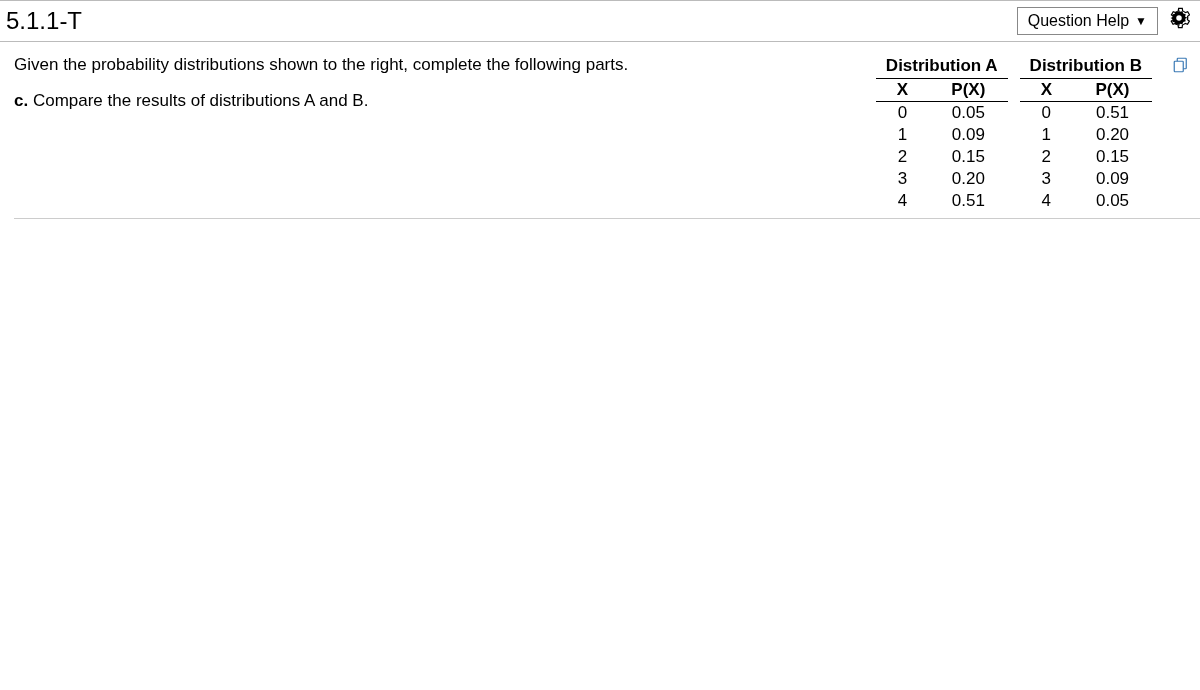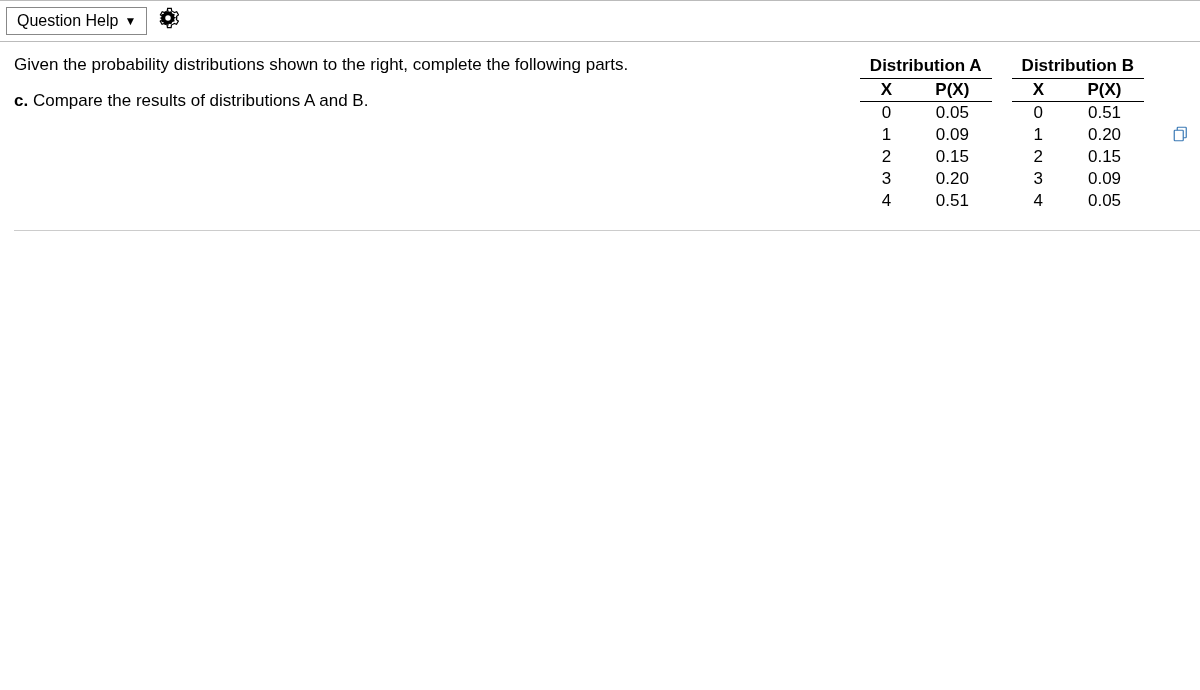--- a/index.html
+++ b/index.html
@@ -41,33 +41,32 @@
     cursor: pointer;
   }
   .content {
     padding: 12px 0 0 14px;
     position: relative;
   }
   .prompt-row {
     display: flex;
     align-items: flex-start;
     border-bottom: 1px solid #ccc;
-    padding-bottom: 18px;
+    padding-bottom: 6px;
   }
   .prompt-left {
     flex: 1;
     padding-right: 20px;
   }
   .intro { margin-bottom: 14px; line-height: 1.3; }
   .parts div { line-height: 1.35; }
   .dist-wrap {
     display: flex;
-    gap: 20px;
+    gap: 12px;
     padding-right: 10px;
-    align-items: center;
   }
   .dist-table {
     border-collapse: collapse;
   }
   .dist-table th {
     font-weight: bold;
     border-bottom: 1px solid #000;
     padding: 2px 10px;
     text-align: center;
   }
@@ -99,20 +98,21 @@
     font-size: 15px;
     padding: 1px 3px;
     vertical-align: middle;
   }
   .hint { margin-top: 2px; }
 </style>
 </head>
 <body>
 
 <div class="topbar">
+  <div class="qnum">5.1.1-T</div>
   <button class="help-btn">
     <span>Question Help</span>
     <span class="tri">▼</span>
   </button>
   <span class="gear">
     <svg width="22" height="22" viewBox="0 0 24 24">
         <path fill="#000" d="M12 8a4 4 0 1 0 0 8 4 4 0 0 0 0-8zm9.4 4c0 .6-.1 1.2-.2 1.8l2.1 1.6-2 3.5-2.5-1a8 8 0 0 1-3 1.8l-.4 2.7h-4l-.4-2.7a8 8 0 0 1-3-1.8l-2.5 1-2-3.5 2.1-1.6A8.6 8.6 0 0 1 5.6 12c0-.6.1-1.2.2-1.8L3.7 8.6l2-3.5 2.5 1a8 8 0 0 1 3-1.8L11.6 1.6h4l.4 2.7a8 8 0 0 1 3 1.8l2.5-1 2 3.5-2.1 1.6c.1.6.2 1.2.2 1.8z" fill-opacity="0" stroke="#000" stroke-width="1.3"></path>
         <circle cx="12" cy="12" r="3.2" fill="none" stroke="#000" stroke-width="1.3"></circle>
         <path d="M12 2.5l.9 2.6 2.7-.6 1.1 2.5 2.6.9-.6 2.7 2.5 1.1-2.5 1.1.6 2.7-2.6.9-1.1 2.5-2.7-.6L12 21.5l-.9-2.6-2.7.6-1.1-2.5-2.6-.9.6-2.7L2.8 12l2.5-1.1-.6-2.7 2.6-.9 1.1-2.5 2.7.6z" fill="#000"></path>
         <circle cx="12" cy="12" r="3" fill="#fff"></circle>

